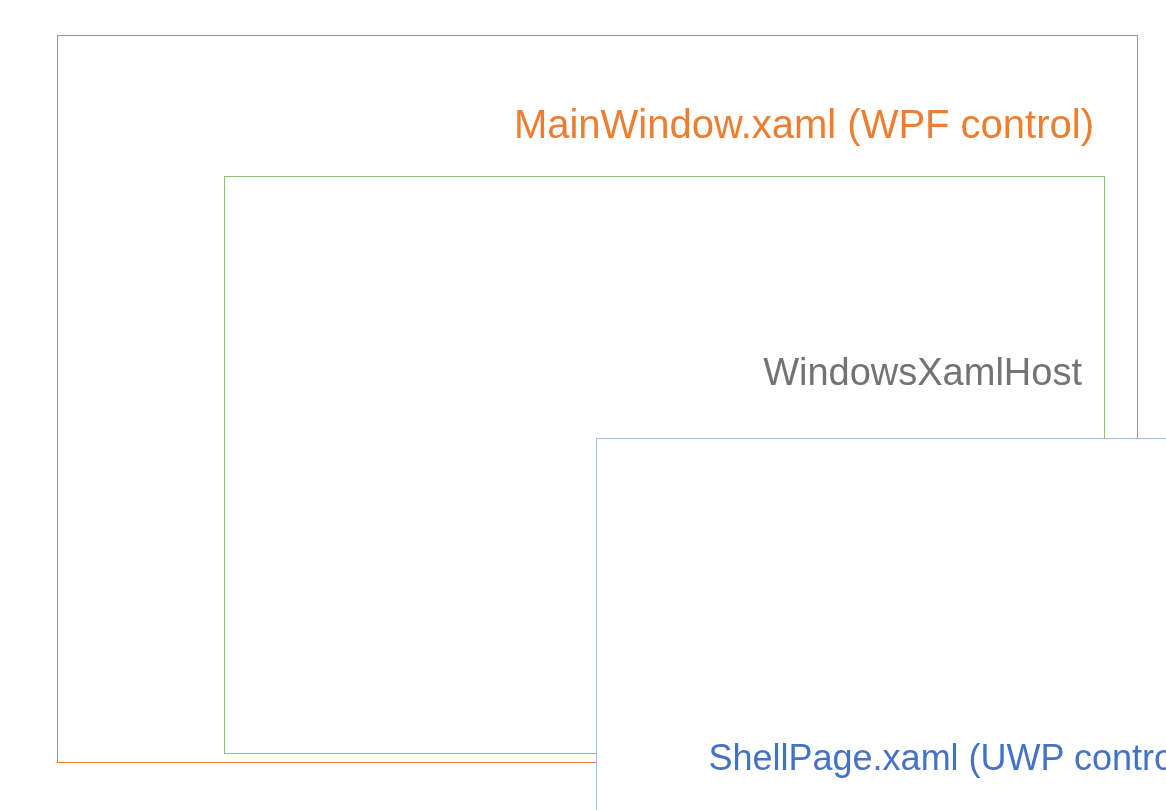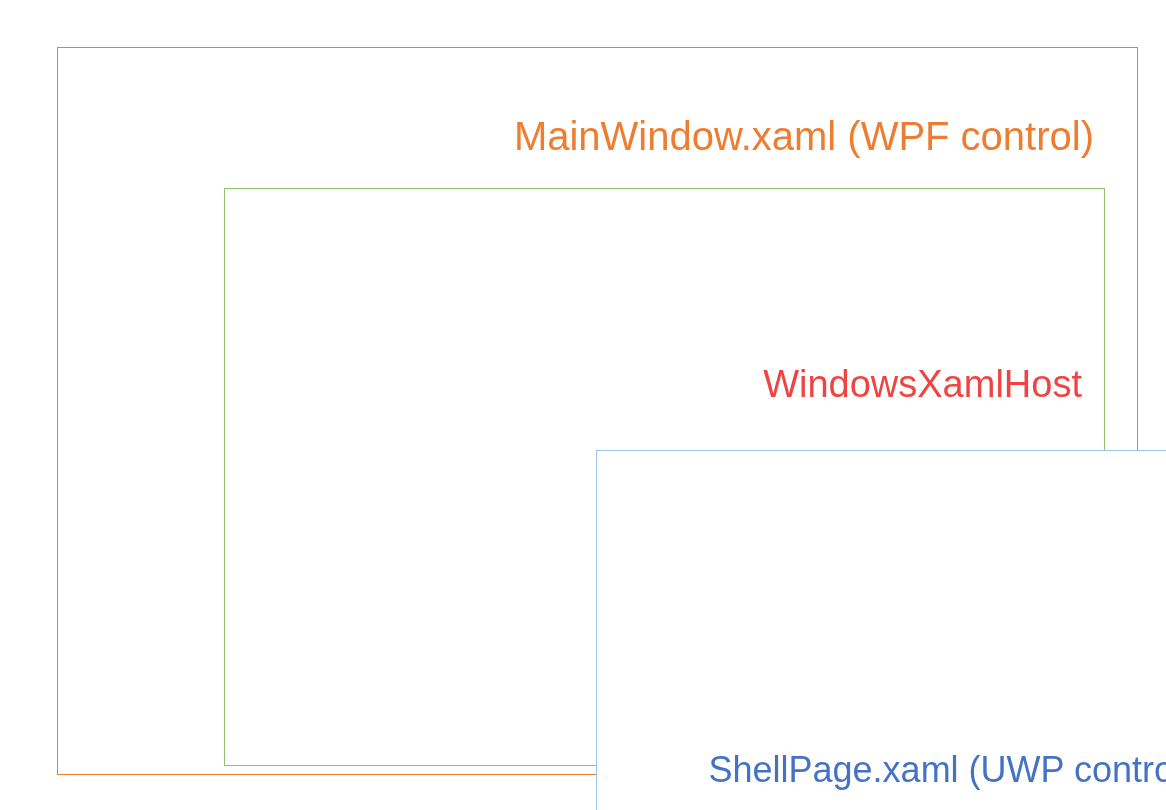--- a/index.html
+++ b/index.html
@@ -12,21 +12,20 @@
     height: 810px;
     font-family: "Liberation Sans", sans-serif;
     overflow: hidden;
   }
 
   #canvas {
     position: relative;
     width: 1166px;
     height: 571px;
     background: #ffffff;
-    margin-top: 12px;
   }
 
   
   .box-wpf {
     position: absolute;
     left: 57px;
     top: 35px;
     width: 1081px;
     height: 728px;
     border: 1.6px solid #ED7D31;
@@ -68,21 +67,21 @@
   .label-wpf {
     right: 43px;
     top: 68px;
     font-size: 40px;
     color: #ED7D31;
   }
   .label-xamlhost {
     right: 22px;
     top: 176px;
     font-size: 38px;
-    color: #ef4444;
+    color: #737373;
   }
   .label-shellpage {
     right: 28px;
     top: 301px;
     font-size: 36px;
     color: #4472C4;
   }
 </style>
 </head>
 <body>

